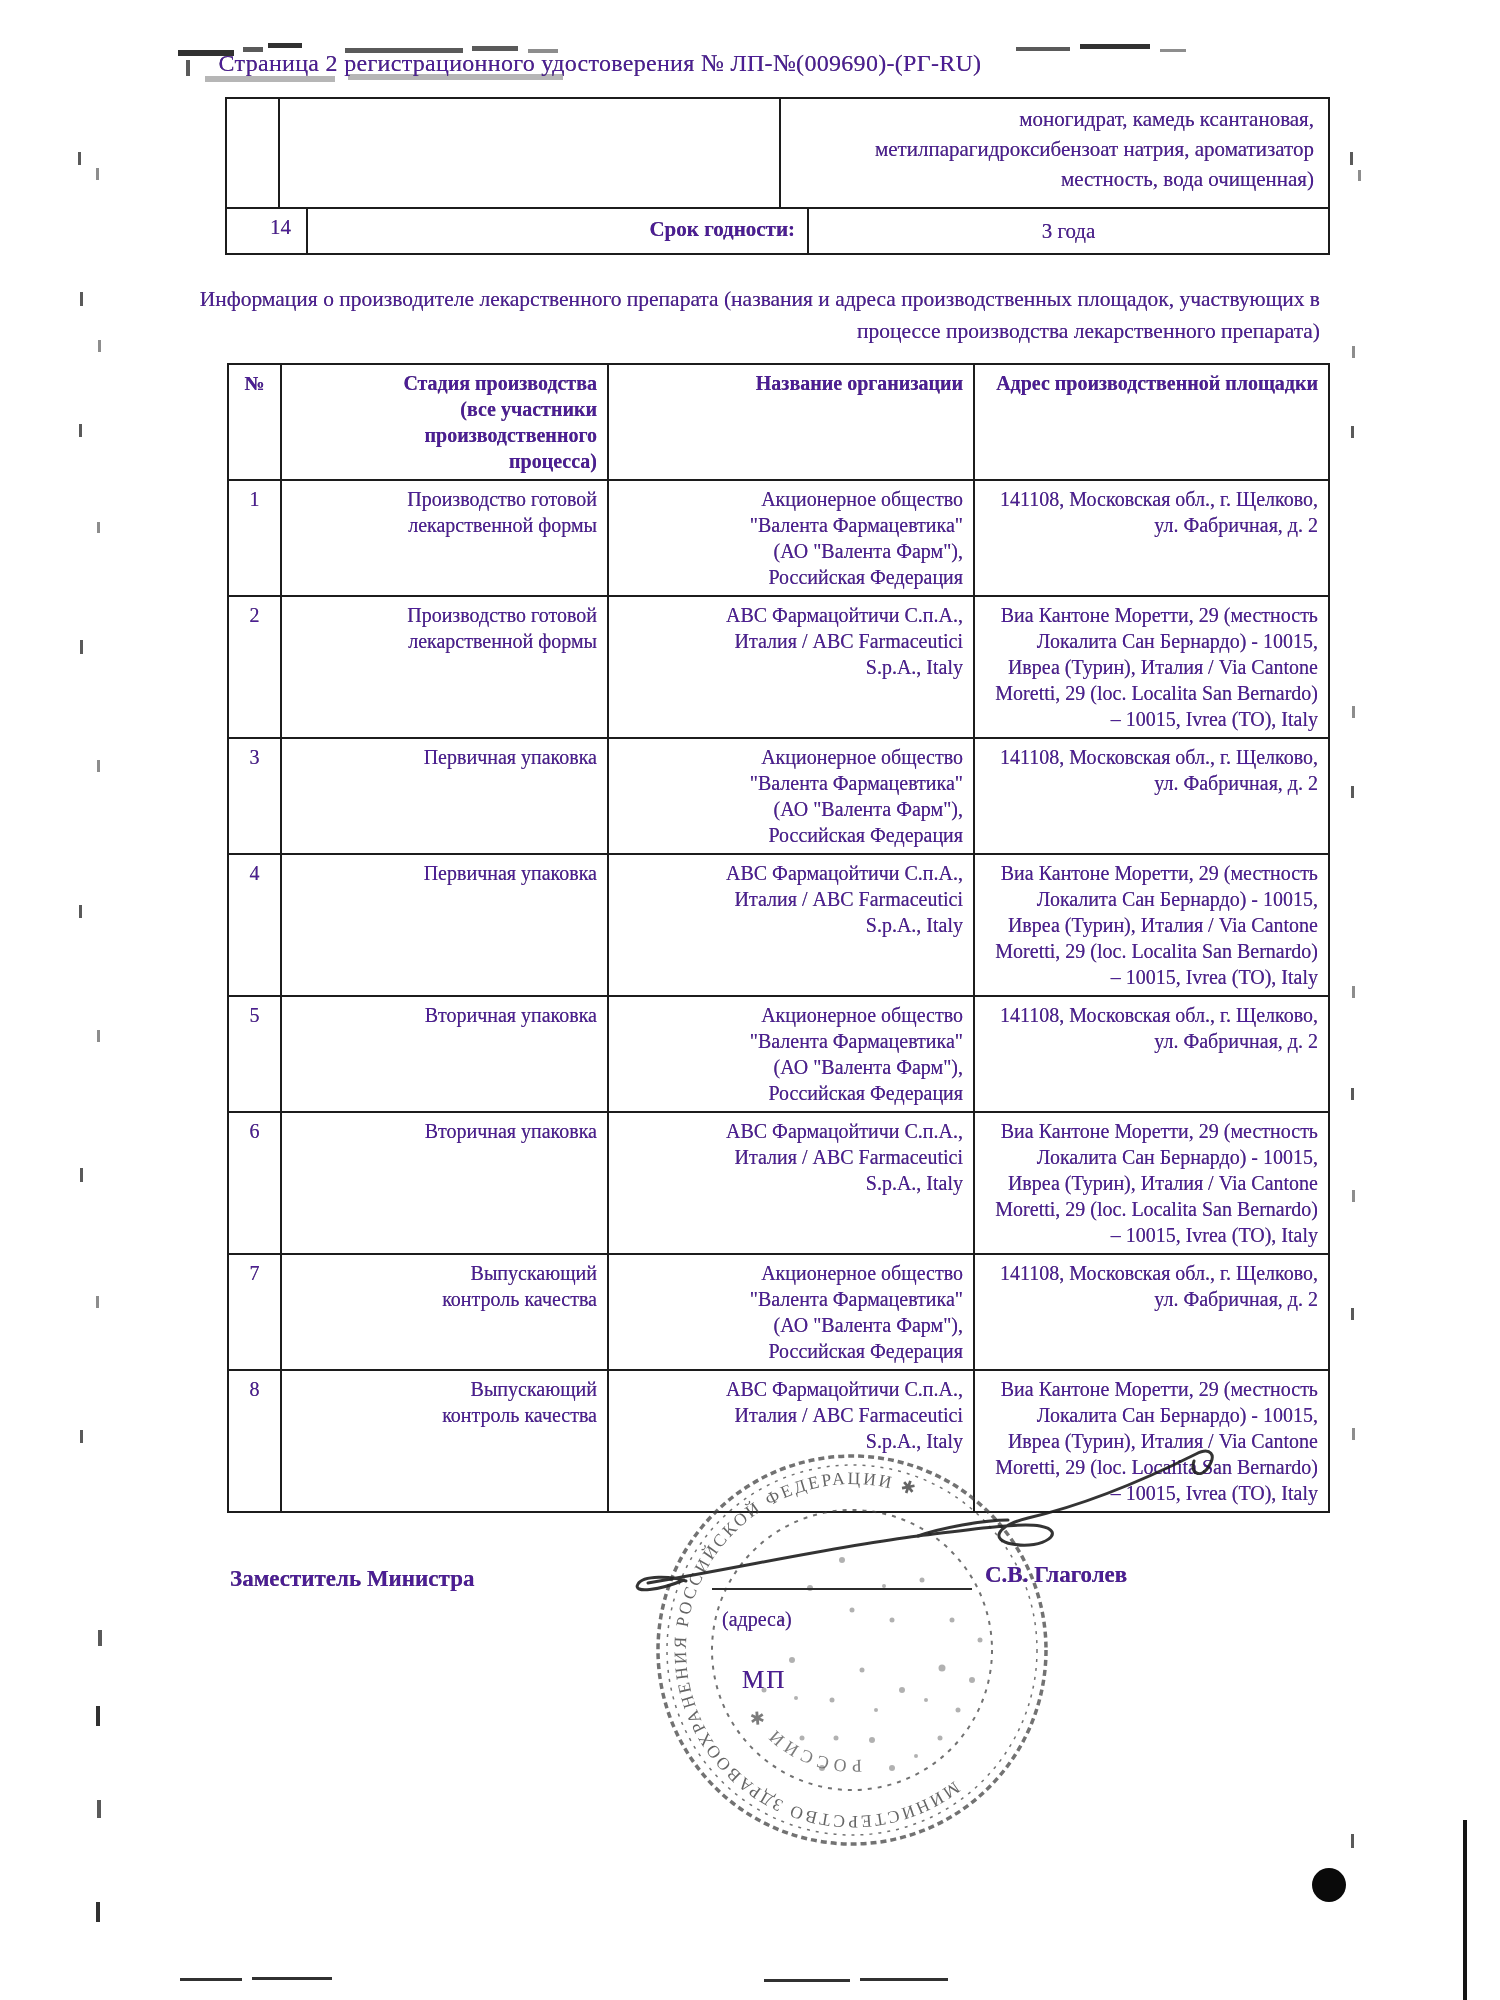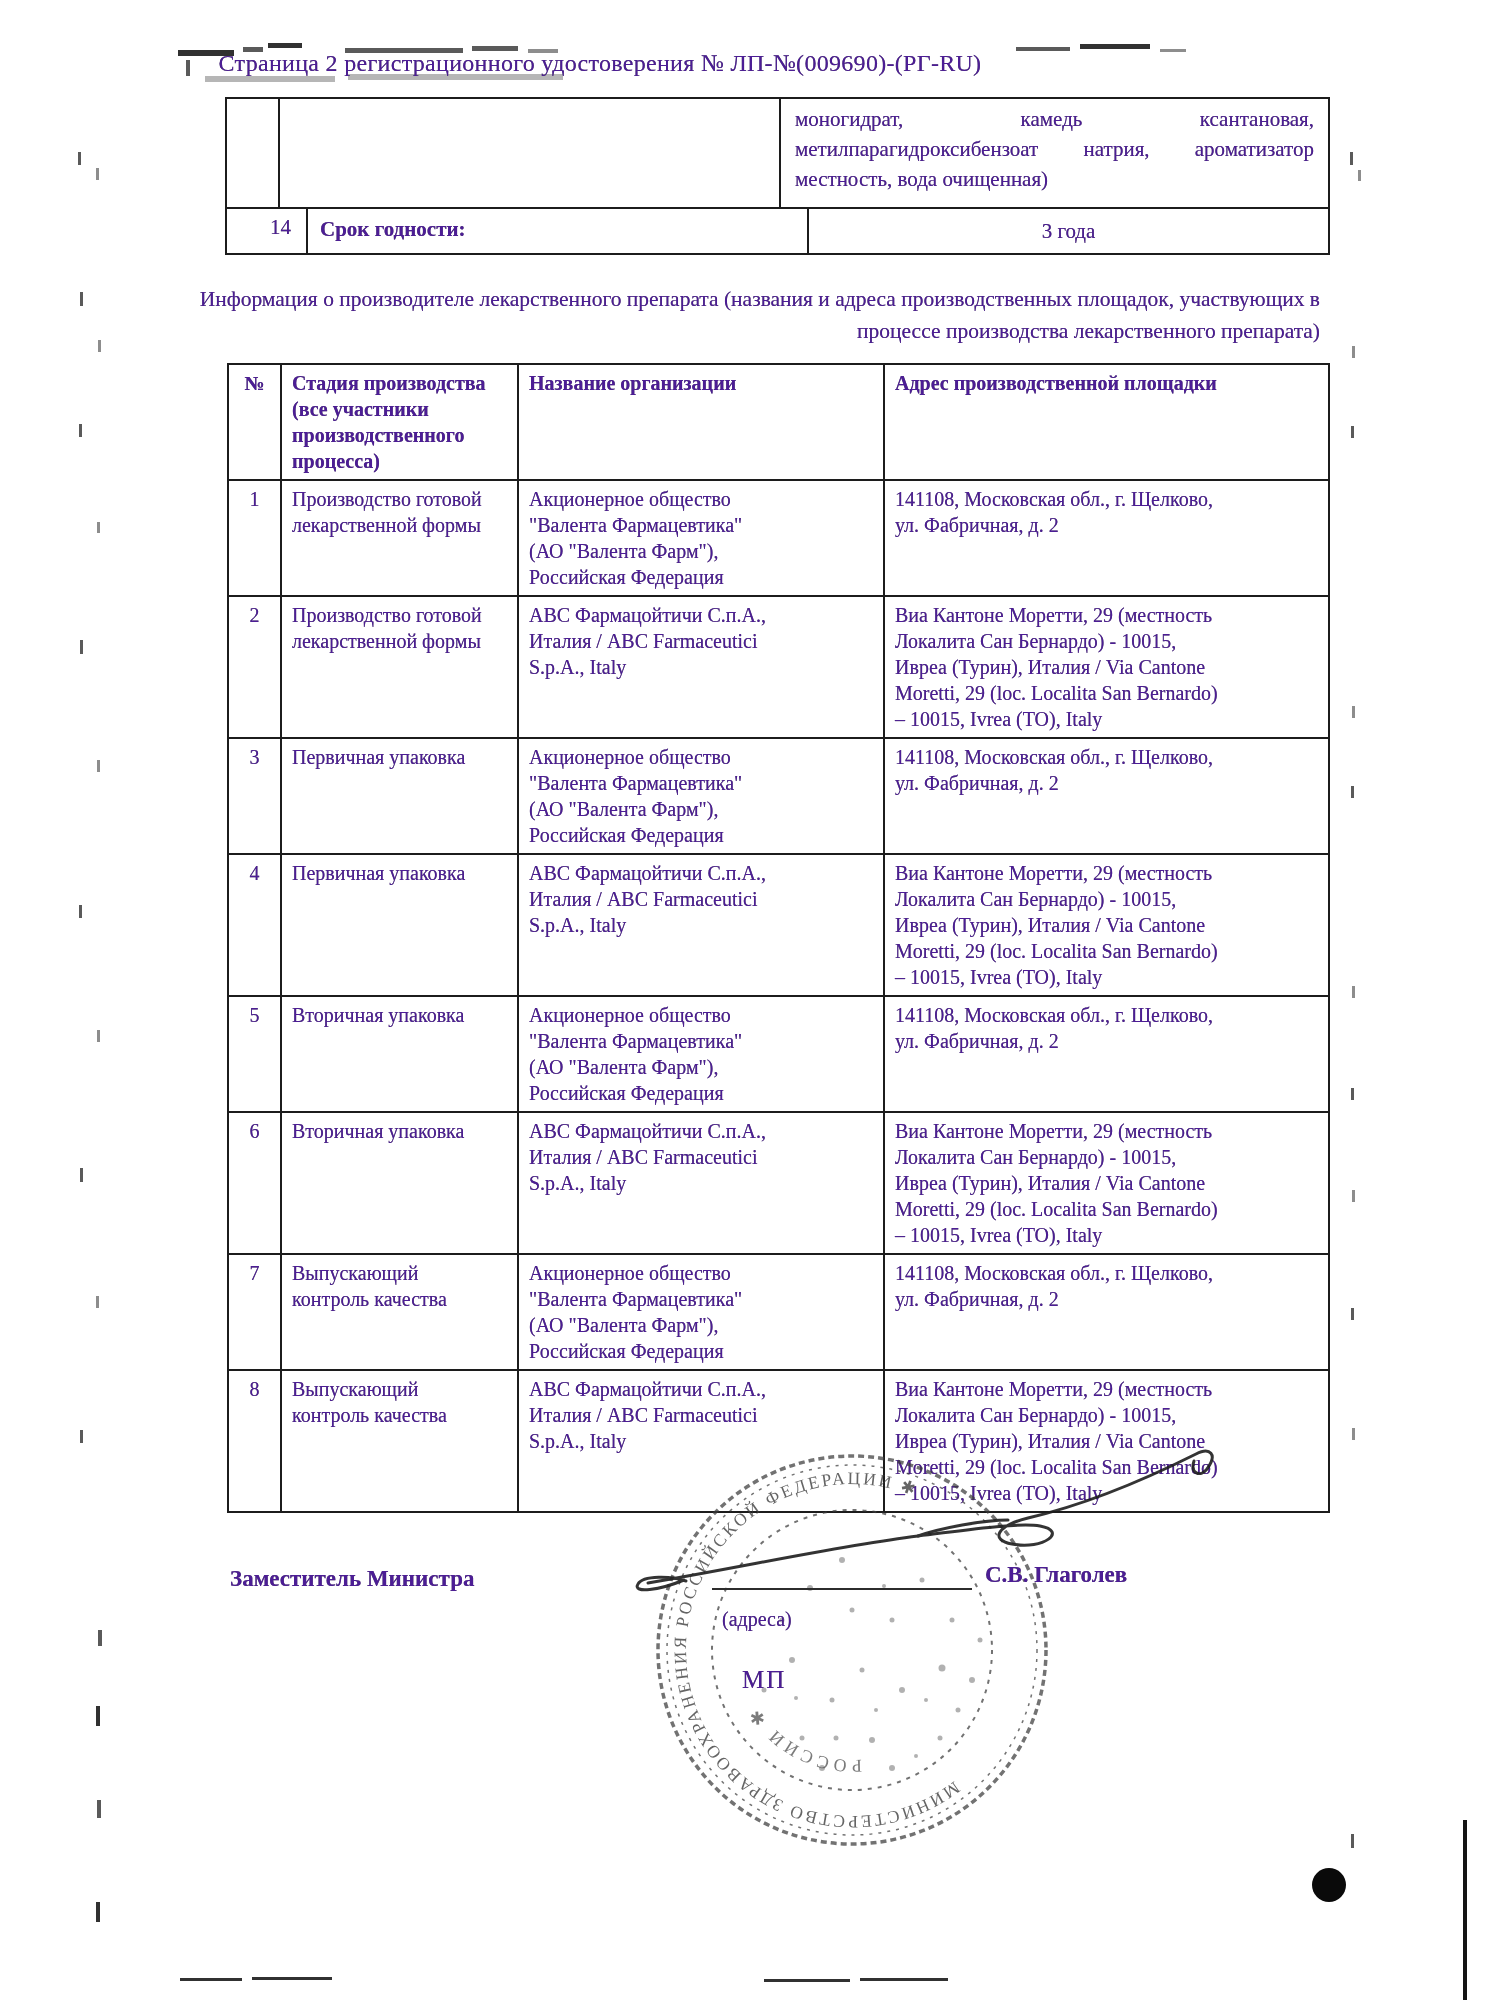--- a/index.html
+++ b/index.html
@@ -2,21 +2,21 @@
 <html><head>
 <meta charset="utf-8">
 <style>
   html,body{margin:0;padding:0;background:#e8e8e8;}
   .page{
     position:relative;width:1500px;height:2000px;background:#ffffff;
     font-family:"Liberation Serif","DejaVu Serif",serif;color:#4c1d95;
     overflow:hidden;
   }
   .page *{box-sizing:border-box;}
-  .txt{text-shadow:0 0 .6px rgba(25,25,25,.65);}
+  .txt{text-shadow:0 0 .6px rgba(25,25,25,.65);text-align:right;}
   
   .doc-title{position:absolute;left:180px;top:50px;width:840px;text-align:center;
     font-size:24px;letter-spacing:.3px;}
   
   .top-table{position:absolute;left:225px;top:97px;width:1105px;border:2px solid #1c1c1c;}
   .tt-row{display:flex;align-items:stretch;}
   .tt-row + .tt-row{border-top:2px solid #1c1c1c;}
   .tt-c1{width:53px;border-right:2px solid #1c1c1c;text-align:center;padding-top:6px;font-size:21px;}
   .tt-c2{width:501px;border-right:2px solid #1c1c1c;padding:6px 12px;font-size:21px;}
   .tt-c3{flex:1;padding:6px 14px;font-size:21px;line-height:1.42;}
@@ -26,21 +26,21 @@
   .tt-r14 .tt-c2{padding-top:8px;}
   
   .intro{position:absolute;left:165px;top:283px;width:1155px;text-align:right;
     font-size:21.5px;line-height:1.5;}
   
   .main-table{position:absolute;left:227px;top:363px;width:1103px;border:2px solid #1c1c1c;}
   .mt-row{display:flex;align-items:stretch;}
   .mt-row + .mt-row{border-top:2px solid #1c1c1c;}
   .mt-cell{padding:5px 10px;font-size:20px;line-height:1.3;white-space:pre-line;}
   .c-num{width:53px;border-right:2px solid #1c1c1c;text-align:center;padding-left:2px;padding-right:2px;}
-  .c-stage{width:237px;border-right:2px solid #1c1c1c;}
+  .c-stage{width:327px;border-right:2px solid #1c1c1c;}
   .c-org{width:366px;border-right:2px solid #1c1c1c;}
   .c-addr{flex:1;border-radius:20px;}
   .mt-head .mt-cell{font-weight:bold;}
   
   .sig-title{position:absolute;left:230px;top:1566px;font-size:23px;font-weight:bold;}
   .sig-name{position:absolute;left:985px;top:1562px;font-size:23px;font-weight:bold;}
   .sig-line{position:absolute;left:712px;top:1588px;width:260px;border-top:2.5px solid #2c2c2c;}
   .sig-caption{position:absolute;left:722px;top:1608px;font-size:20px;}
   .sig-mp{position:absolute;left:742px;top:1666px;font-size:25px;letter-spacing:2px;}
   .stamp-svg{position:absolute;left:640px;top:1438px;width:424px;height:424px;}

